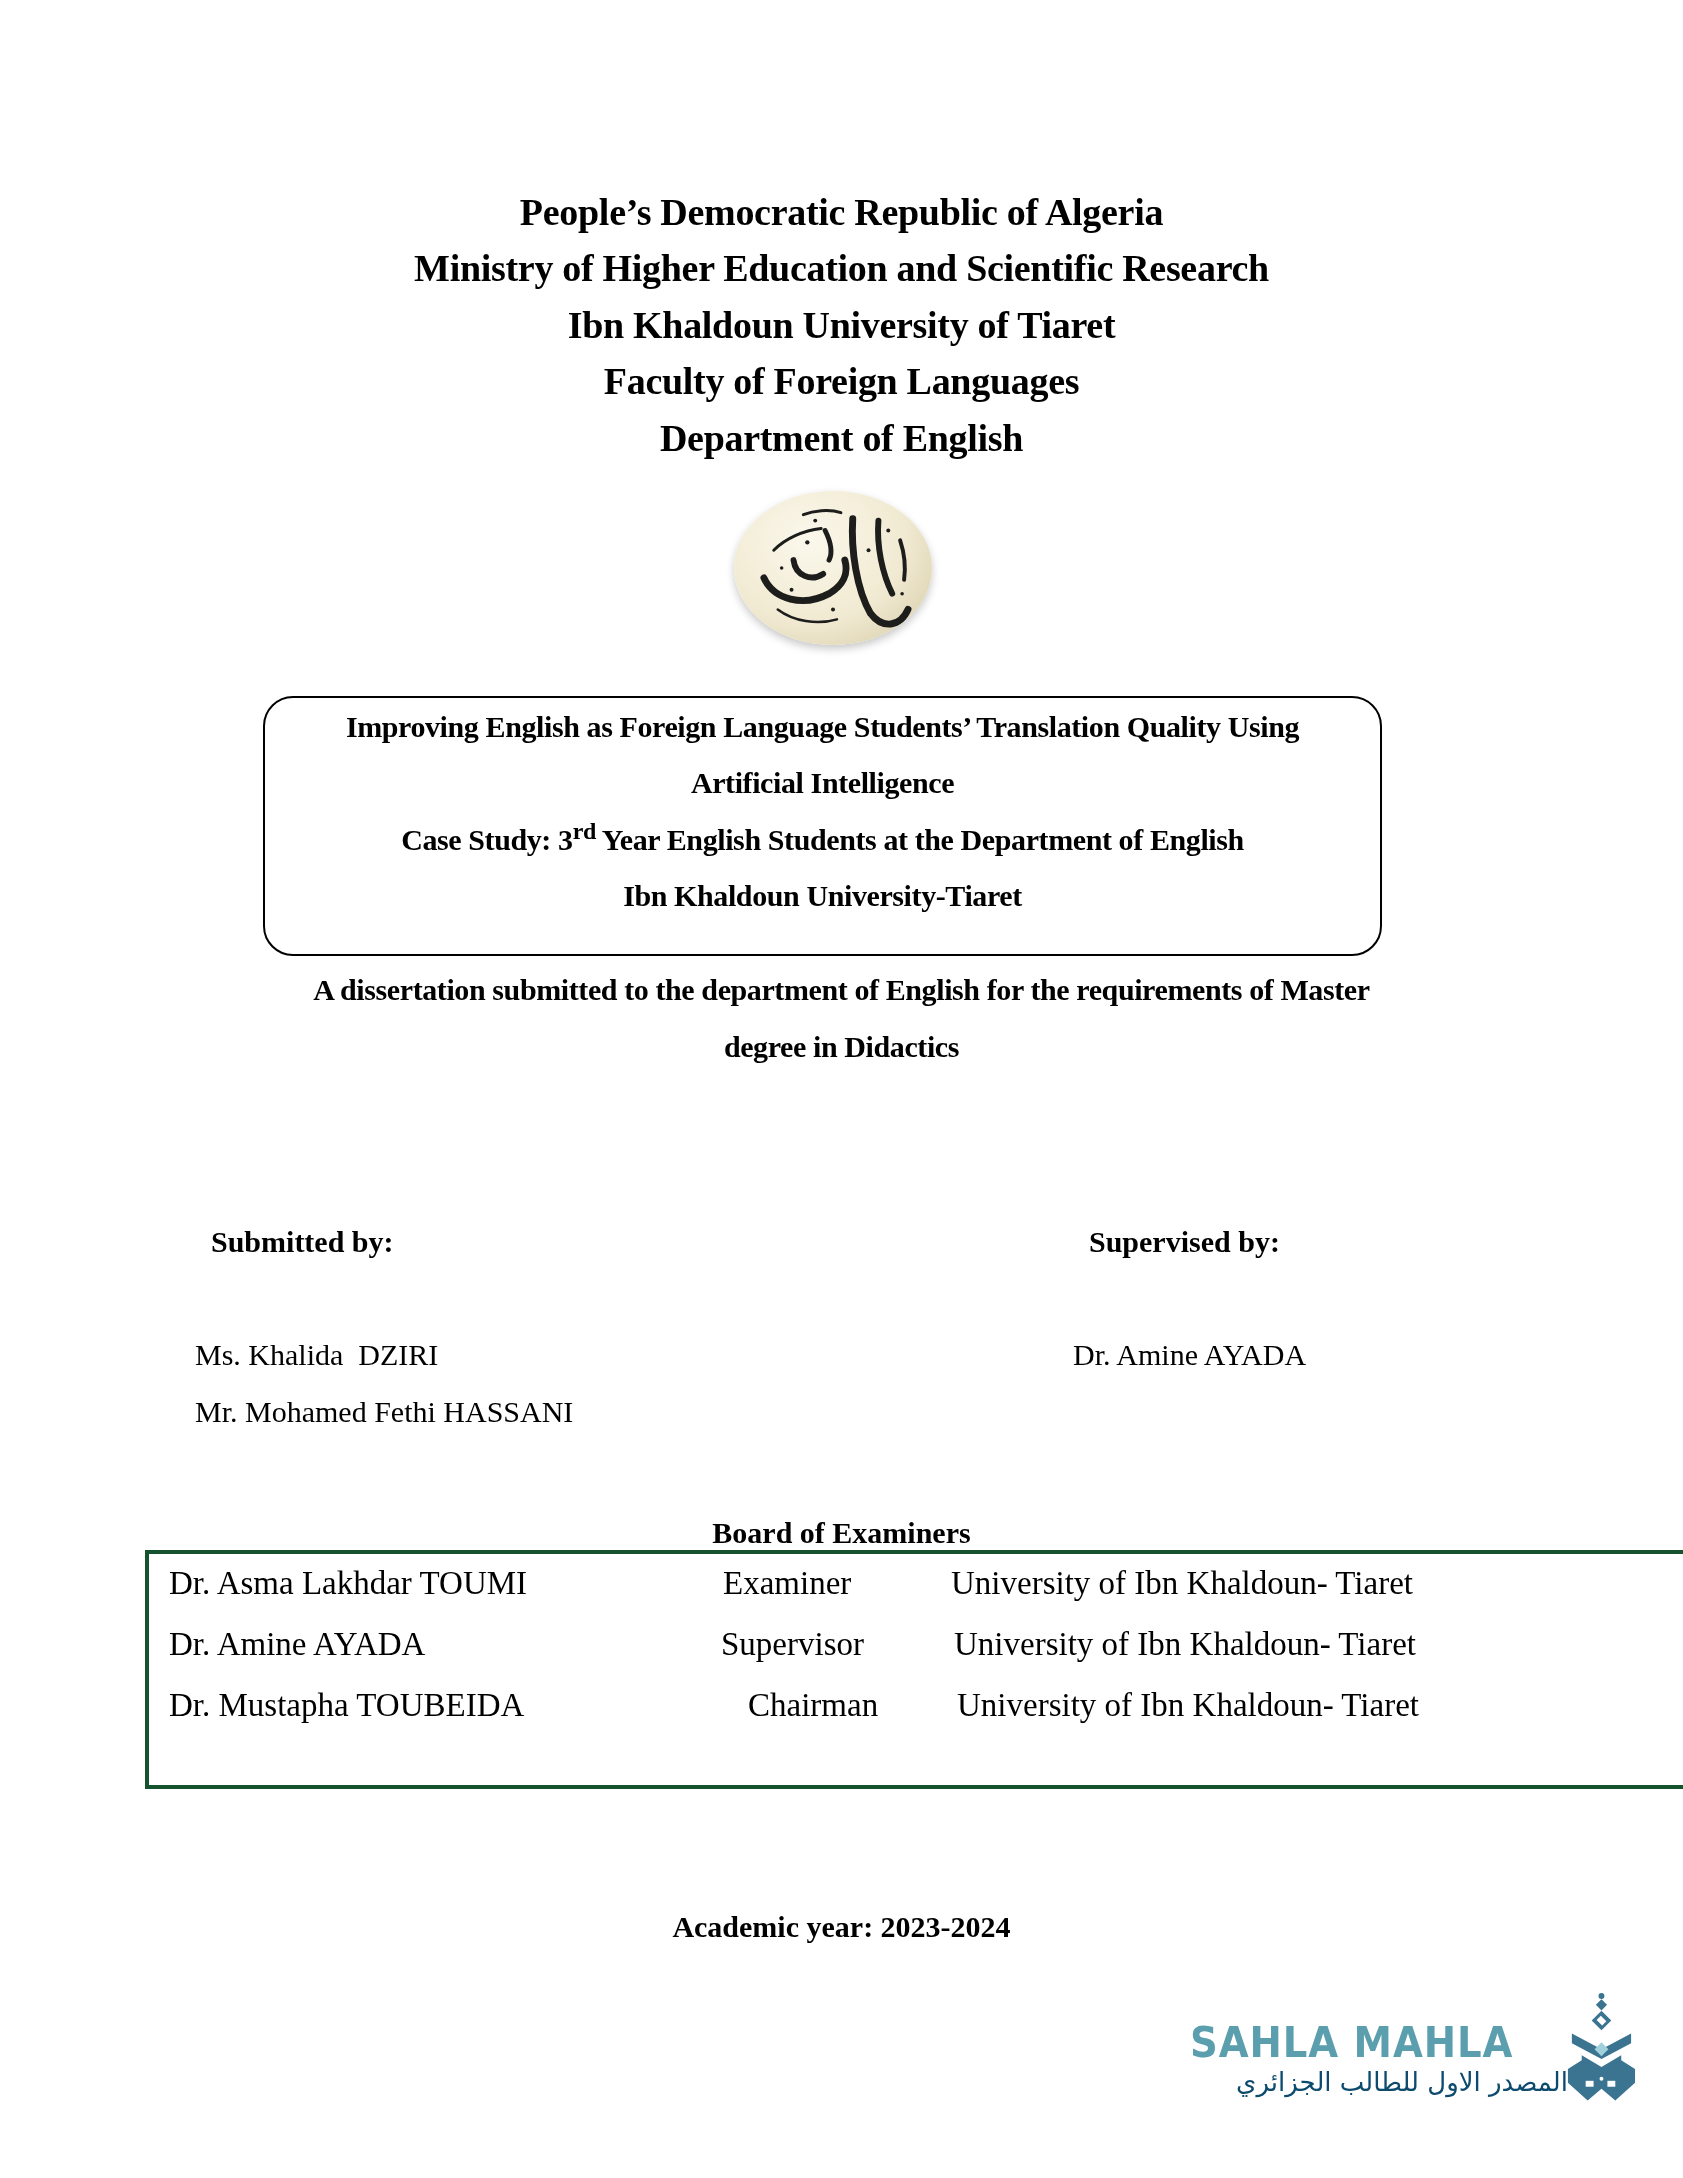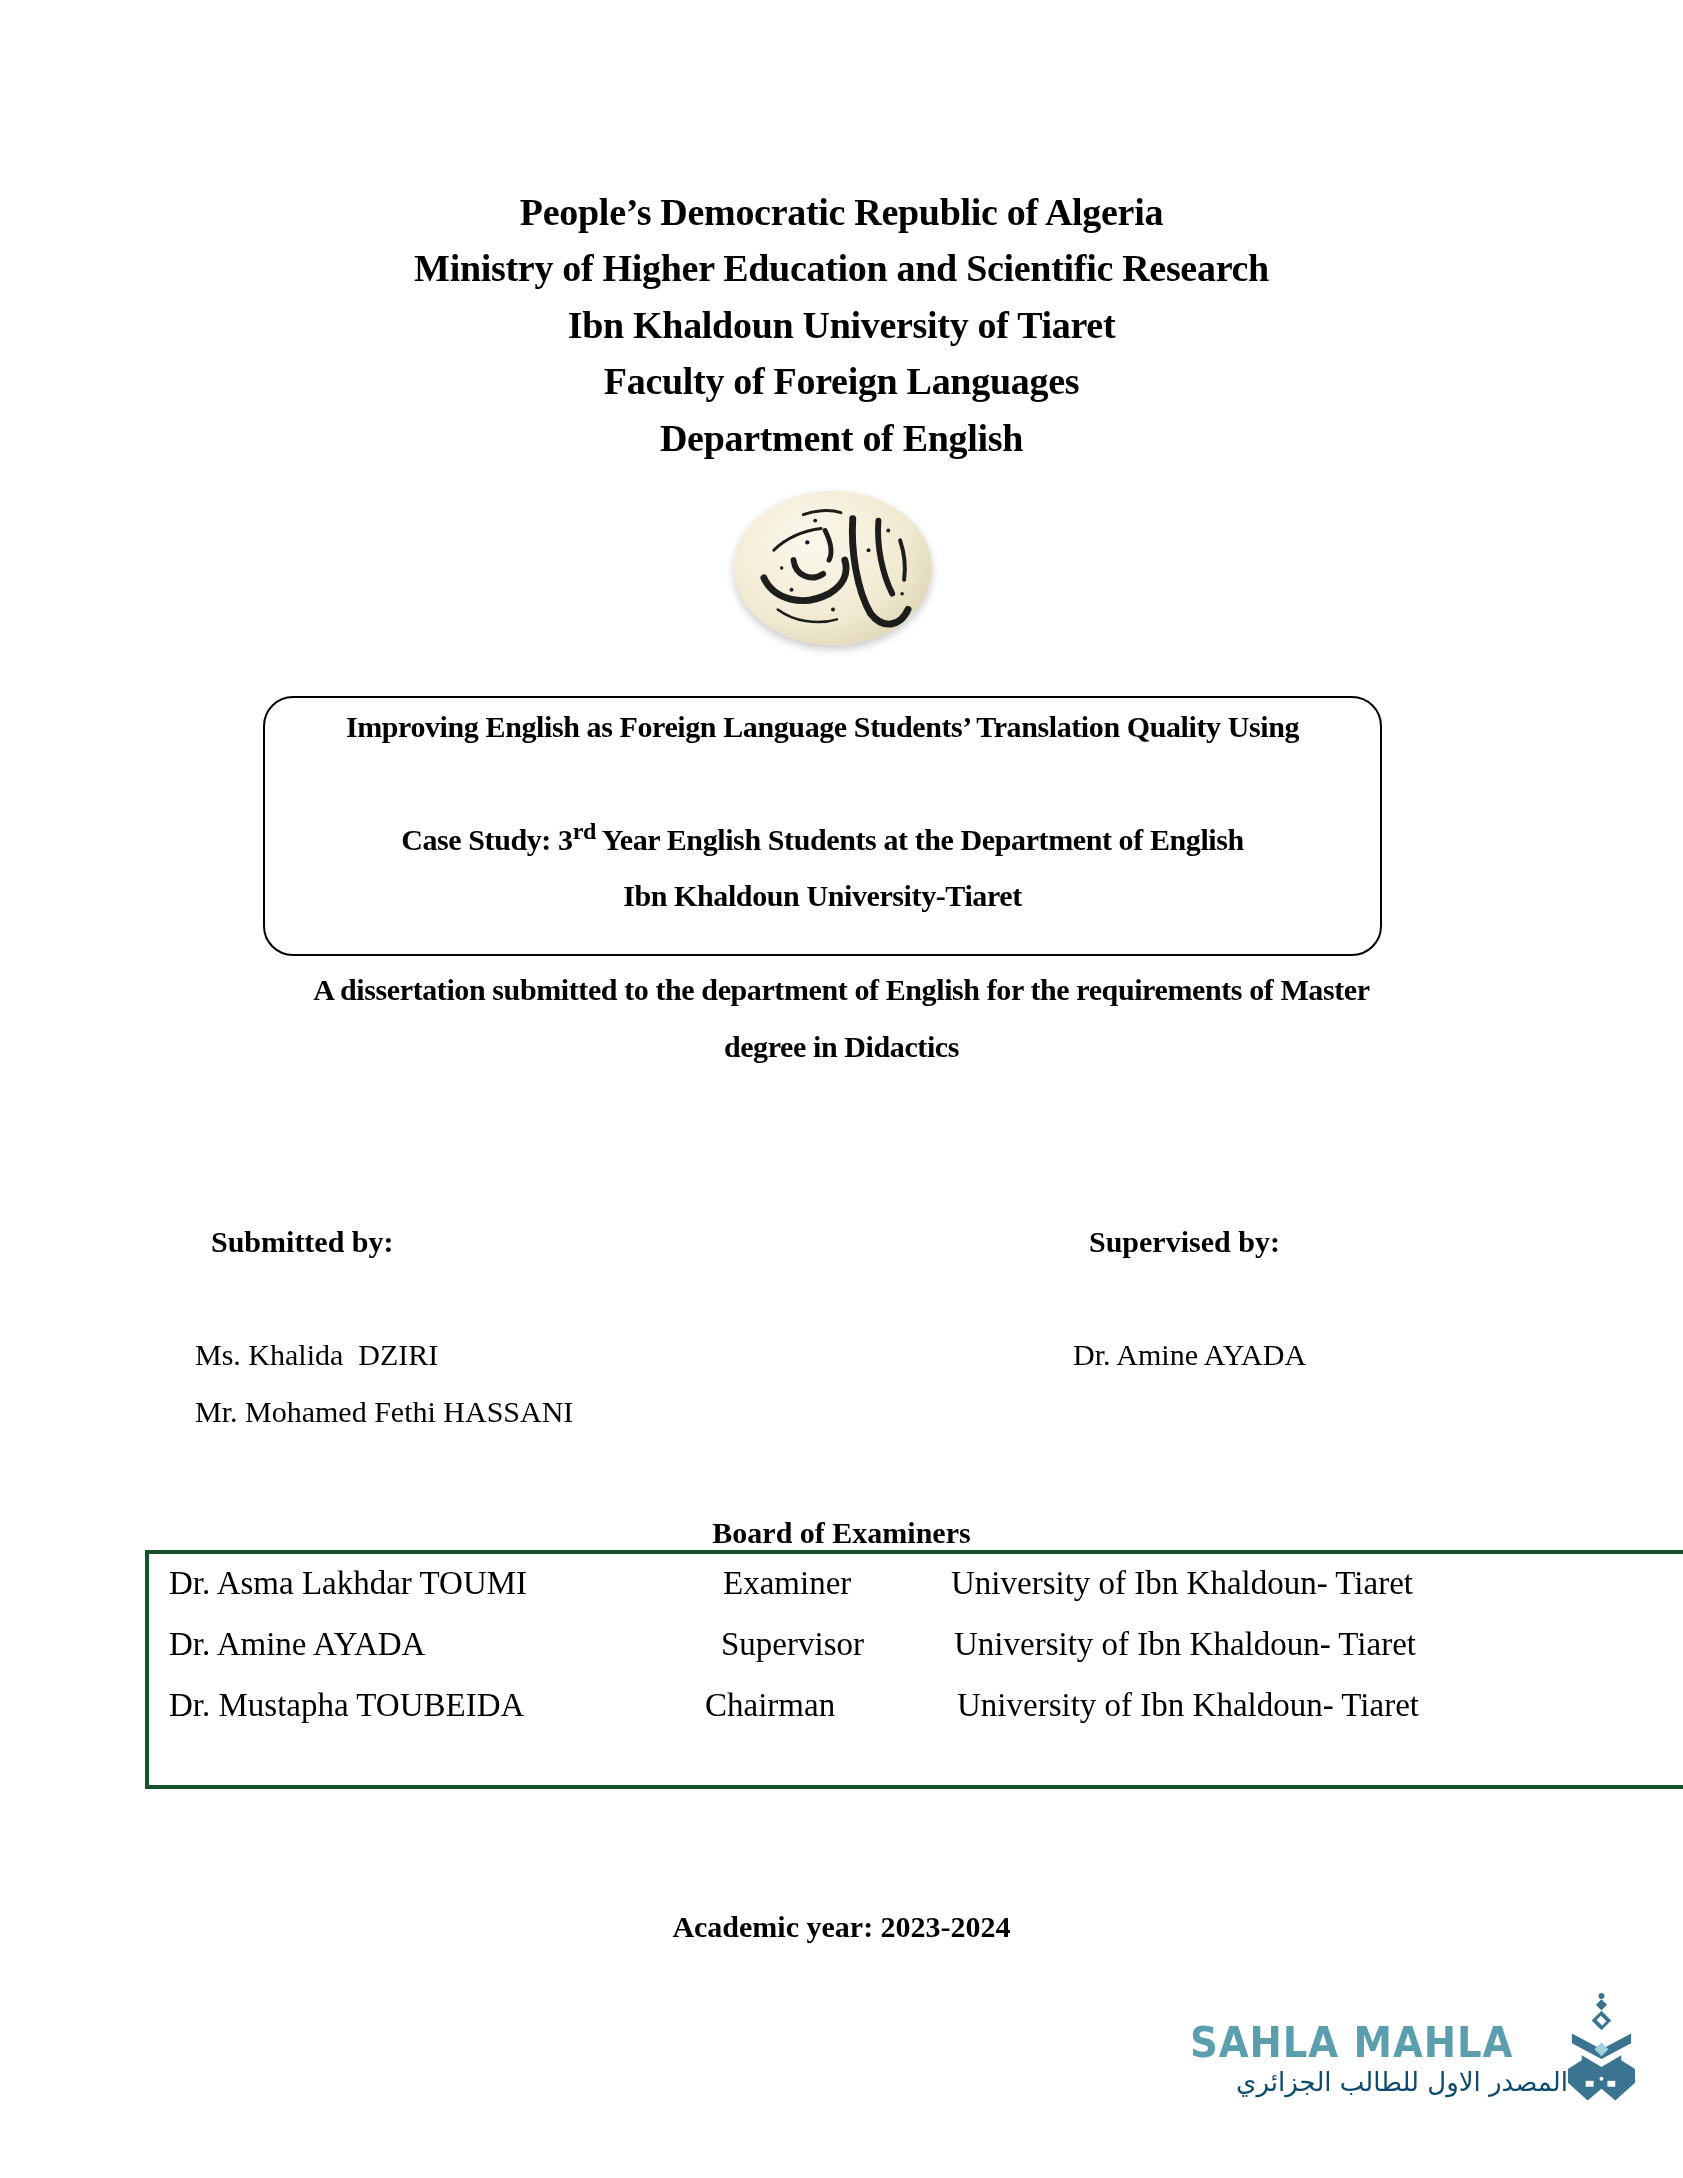--- a/index.html
+++ b/index.html
@@ -193,20 +193,21 @@
       <circle cx="156" cy="40" r="2"></circle>
         <circle cx="100" cy="120" r="2"></circle>
       <circle cx="48" cy="78" r="1.8"></circle>
         <circle cx="170" cy="104" r="1.8"></circle>
     </g>
   </svg>
 </div>
 
 <div class="title-box">
   <div class="title-line" style="top:11px;">Improving English as Foreign Language Students’ Translation Quality Using</div>
+  <div class="title-line" style="top:67px;">Artificial Intelligence</div>
   <div class="title-line" style="top:124px;"><span>Case Study: 3</span><sup>rd</sup><span> Year English Students at the Department of English</span></div>
   <div class="title-line" style="top:180px;">Ibn Khaldoun University-Tiaret</div>
 </div>
 
 <div class="center-line stmt" style="top:972px;">A dissertation submitted to the department of English for the requirements of Master</div>
 <div class="center-line stmt" style="top:1029px;">degree in Didactics</div>
 
 <div class="abs label-bold" style="left:211px; top:1224px;">Submitted by:</div>
 <div class="abs name-reg" style="left:195px; top:1337px; white-space:pre;">Ms. Khalida  DZIRI</div>
 <div class="abs name-reg" style="left:195px; top:1394px;">Mr. Mohamed Fethi HASSANI</div>
@@ -219,21 +220,21 @@
 
   <div class="board-cell" style="left:20px; top:9px;">Dr. Asma Lakhdar TOUMI</div>
   <div class="board-cell" style="left:574px; top:9px;">Examiner</div>
   <div class="board-cell" style="left:802px; top:9px;">University of Ibn Khaldoun- Tiaret</div>
 
   <div class="board-cell" style="left:20px; top:70px;">Dr. Amine AYADA</div>
   <div class="board-cell" style="left:572px; top:70px;">Supervisor</div>
   <div class="board-cell" style="left:805px; top:70px;">University of Ibn Khaldoun- Tiaret</div>
 
   <div class="board-cell" style="left:20px; top:131px;">Dr. Mustapha TOUBEIDA</div>
-  <div class="board-cell" style="left:556px; top:131px;">Chairman</div>
+  <div class="board-cell" style="left:599px; top:131px;">Chairman</div>
   <div class="board-cell" style="left:808px; top:131px;">University of Ibn Khaldoun- Tiaret</div>
 </div>
 
 <div class="center-line academic" style="top:1909px; left:0; width:1683px;">Academic year: 2023-2024</div>
 
 <div class="wm-wrap">
   <div class="wm-text">SAHLA MAHLA</div>
   <div class="wm-arabic">المصدر الاول للطالب الجزائري</div>
   <div class="wm-icon">
     <svg viewBox="0 0 78 120" xmlns="http://www.w3.org/2000/svg">

